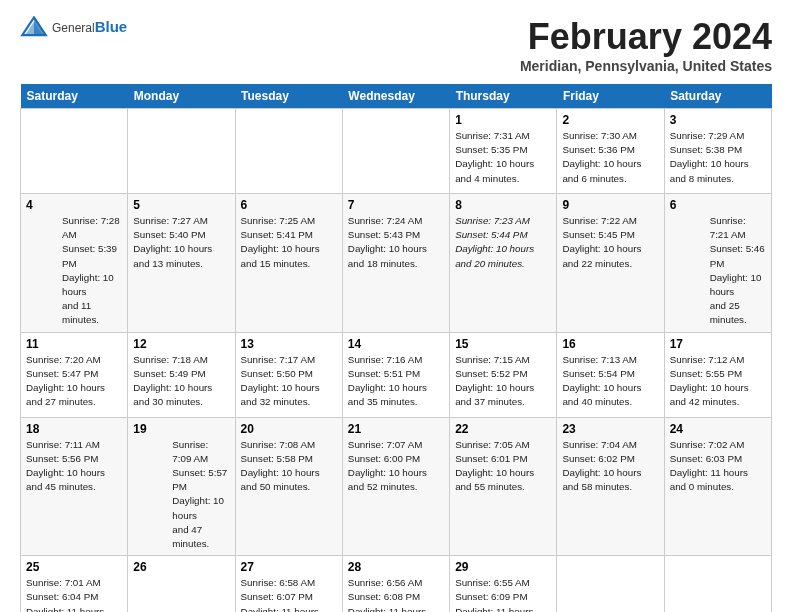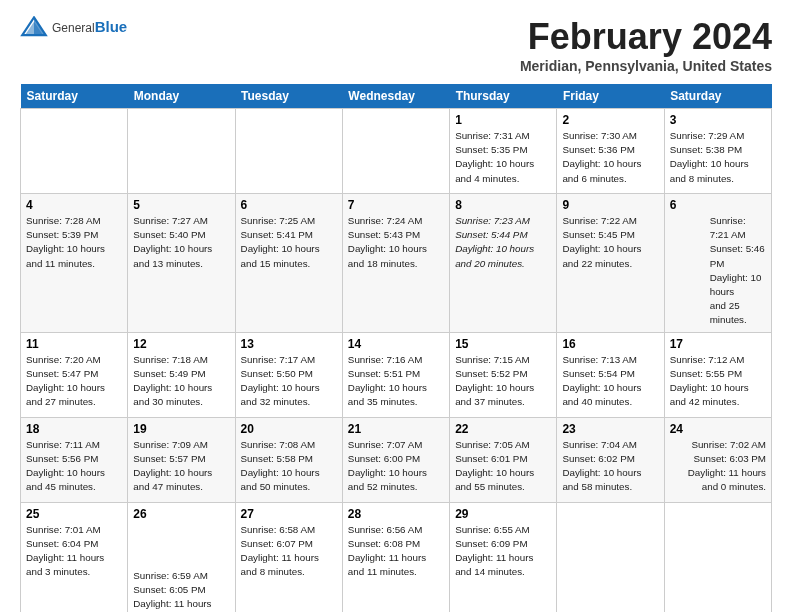--- a/index.html
+++ b/index.html
@@ -124,21 +124,21 @@
           <span class="day-number">3</span>
           <div class="day-info" style="white-space: pre-line;">Sunrise: 7:29 AM
 Sunset: 5:38 PM
 Daylight: 10 hours
 and 8 minutes.</div>
         </td>
       </tr>
       <tr>
         <td>
           <span class="day-number">4</span>
-          <div class="day-info" style="white-space: pre-line;">Sunrise: 7:28 AM
+          <div class="day-info" style="white-space: pre-line; margin-left: 36px;">Sunrise: 7:28 AM
 Sunset: 5:39 PM
 Daylight: 10 hours
 and 11 minutes.</div>
         </td>
         <td>
           <span class="day-number">5</span>
           <div class="day-info" style="white-space: pre-line;">Sunrise: 7:27 AM
 Sunset: 5:40 PM
 Daylight: 10 hours
 and 13 minutes.</div>
@@ -233,21 +233,21 @@
       <tr>
         <td>
           <span class="day-number">18</span>
           <div class="day-info" style="white-space: pre-line;">Sunrise: 7:11 AM
 Sunset: 5:56 PM
 Daylight: 10 hours
 and 45 minutes.</div>
         </td>
         <td>
           <span class="day-number">19</span>
-          <div class="day-info" style="white-space: pre-line;">Sunrise: 7:09 AM
+          <div class="day-info" style="white-space: pre-line; margin-left: 39px;">Sunrise: 7:09 AM
 Sunset: 5:57 PM
 Daylight: 10 hours
 and 47 minutes.</div>
         </td>
         <td>
           <span class="day-number">20</span>
           <div class="day-info" style="white-space: pre-line;">Sunrise: 7:08 AM
 Sunset: 5:58 PM
 Daylight: 10 hours
 and 50 minutes.</div>
@@ -268,21 +268,21 @@
         </td>
         <td>
           <span class="day-number">23</span>
           <div class="day-info" style="white-space: pre-line;">Sunrise: 7:04 AM
 Sunset: 6:02 PM
 Daylight: 10 hours
 and 58 minutes.</div>
         </td>
         <td>
           <span class="day-number">24</span>
-          <div class="day-info" style="white-space: pre-line; text-align: right;">Sunrise: 7:02 AM
+          <div class="day-info" style="white-space: pre-line;">Sunrise: 7:02 AM
 Sunset: 6:03 PM
 Daylight: 11 hours
 and 0 minutes.</div>
         </td>
       </tr>
       <tr>
         <td>
           <span class="day-number">25</span>
           <div class="day-info" style="white-space: pre-line;">Sunrise: 7:01 AM
 Sunset: 6:04 PM

